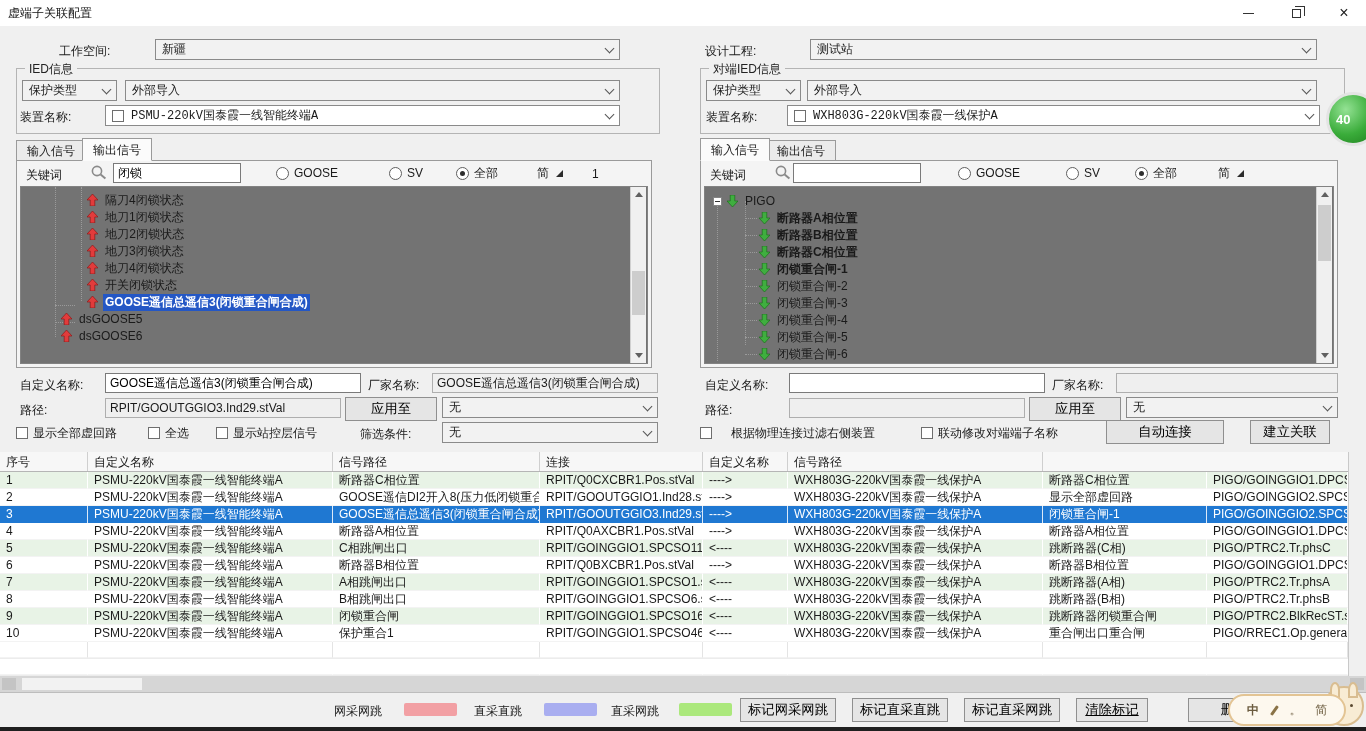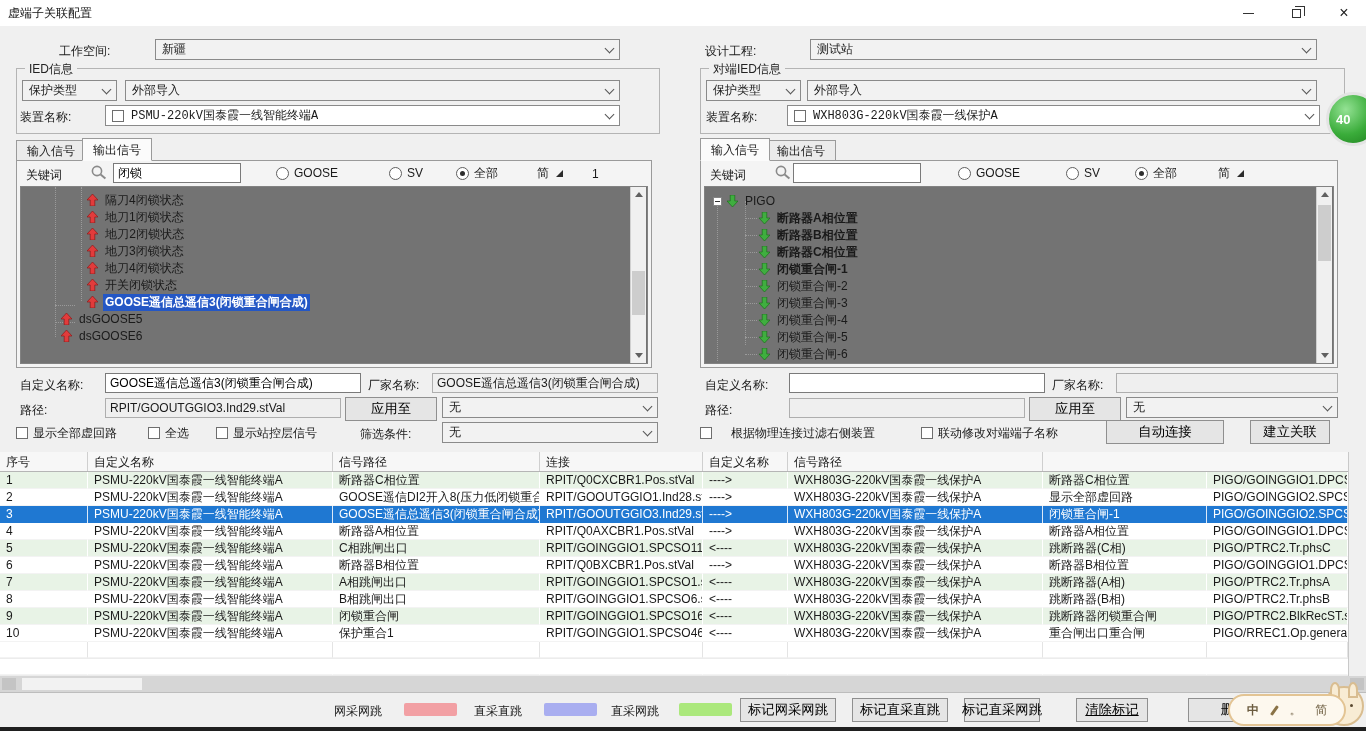--- a/index.html
+++ b/index.html
@@ -570,21 +570,21 @@
 <div id="footer">
   <span class="lbl" style="left:334px; top:10px;">网采网跳</span>
   <span class="swatch" style="left: 404px; background: rgb(242, 160, 164);"></span>
   <span class="lbl" style="left:474px; top:10px;">直采直跳</span>
   <span class="swatch" style="left: 544px; background: rgb(169, 174, 240);"></span>
   <span class="lbl" style="left:611px; top:10px;">直采网跳</span>
   <span class="swatch" style="left: 679px; background: rgb(171, 232, 124);"></span>
 
   <button class="btn" style="left:740px; top:5px; width:96px;">标记网采网跳</button>
   <button class="btn" style="left:852px; top:5px; width:96px;">标记直采直跳</button>
-  <button class="btn" style="left:964px; top:5px; width:76px;">标记直采网跳</button>
+  <button class="btn" style="left:964px; top:5px; width:96px;">标记直采网跳</button>
   <button class="btn" style="left:1076px; top:5px; width:72px;text-decoration:underline;">清除标记</button>
   <button class="btn" style="left:1188px; top:5px; width:96px;">删 除</button>
 </div>
 
 <div id="ime">
   <span class="head">
     <span class="ear" style="left:4px;"></span>
     <span class="ear" style="left:22px;"></span>
     <span class="eye" style="left:11px;"></span>
     <span class="eye" style="left:24px;"></span>

